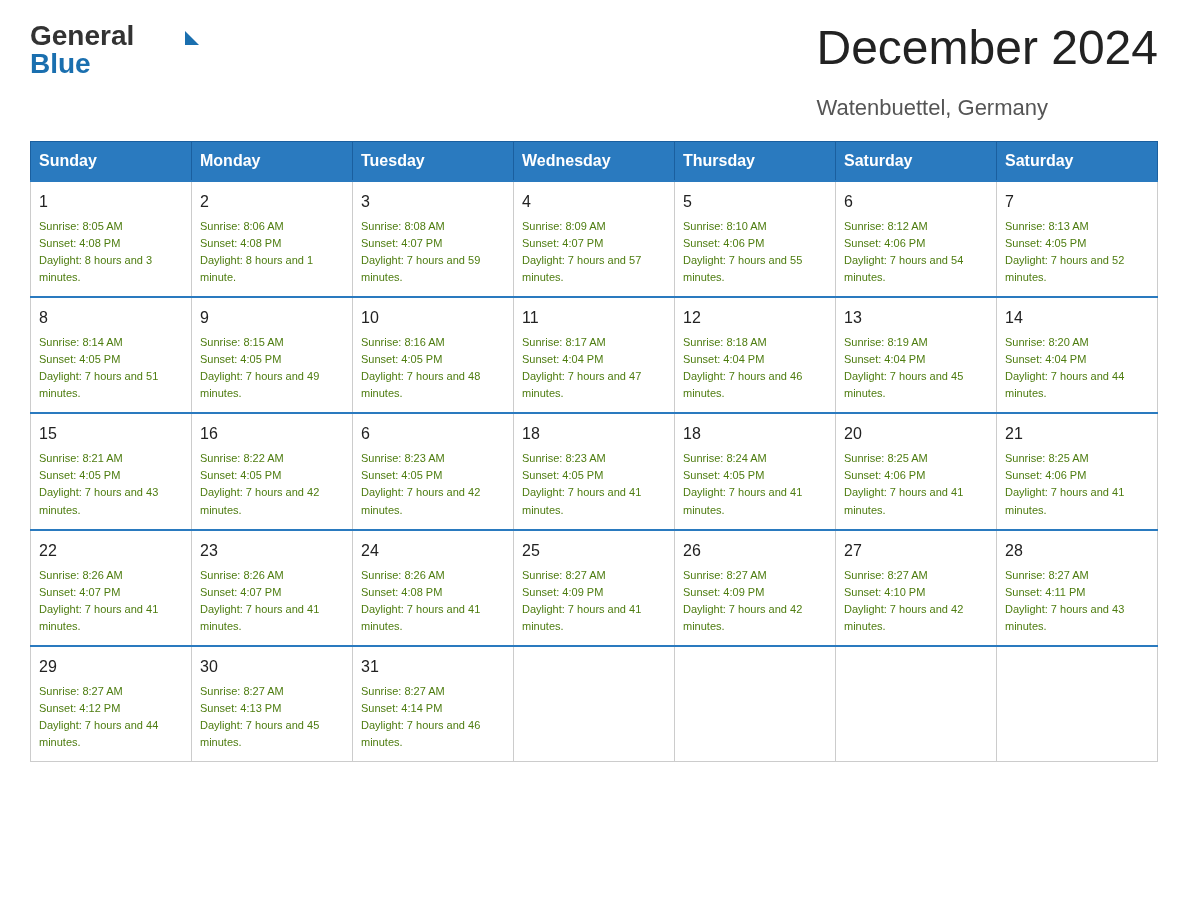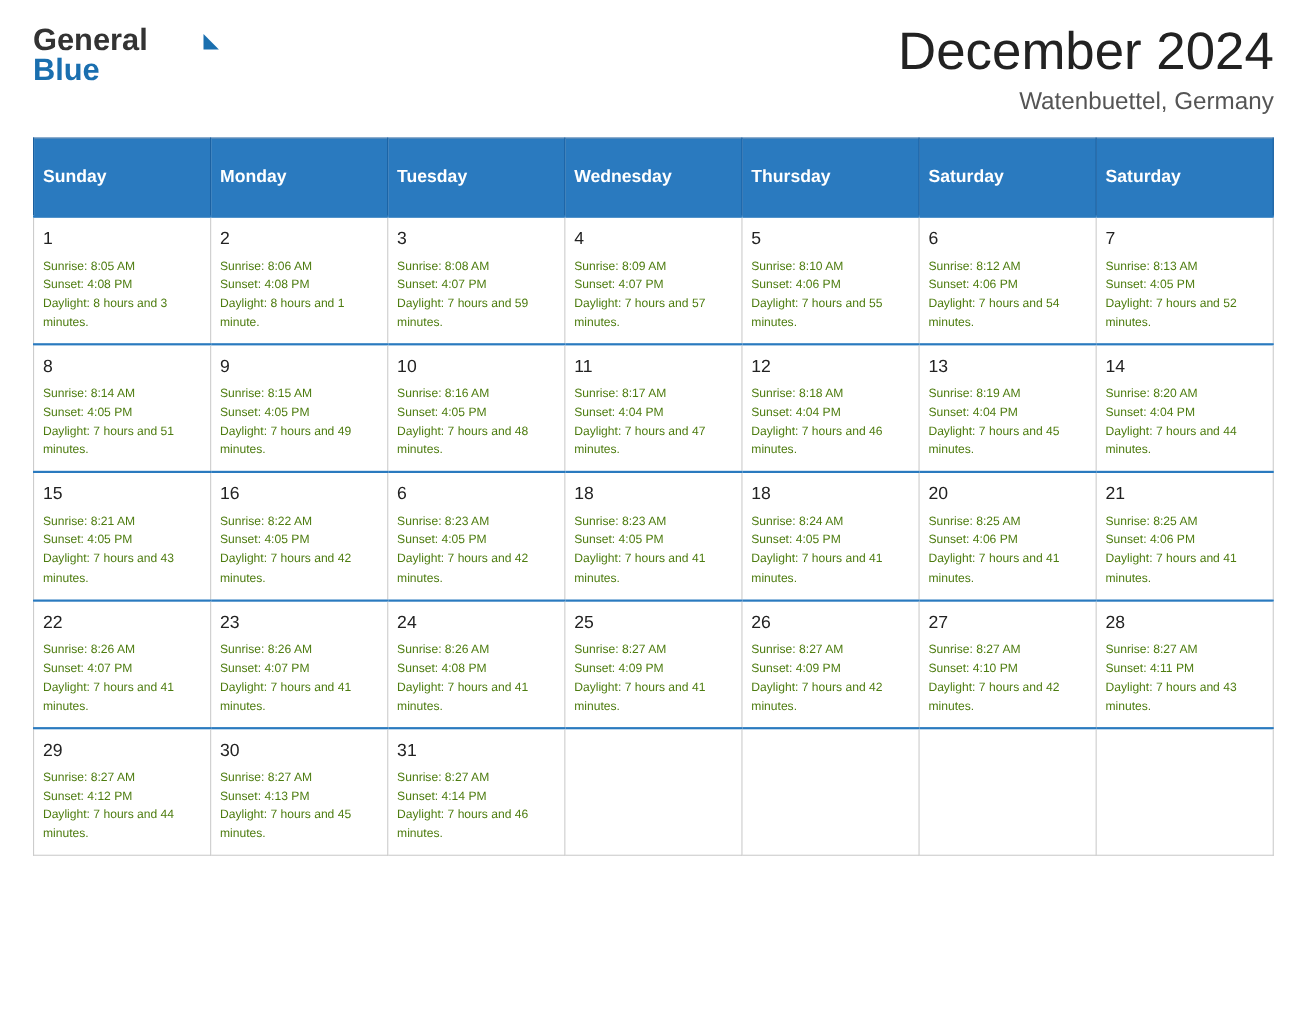--- a/index.html
+++ b/index.html
@@ -39,41 +39,40 @@
       margin-left: 3px;
       margin-top: 4px;
     }
     .logo-blue {
       color: #1a6faf;
       font-size: 28px;
       font-weight: bold;
       margin-top: -4px;
     }
     .title-section {
-      text-align: right;
     }
     .month-title {
       font-size: 48px;
       font-weight: normal;
       color: #222;
     }
     .location {
       font-size: 22px;
       color: #555;
-      margin-top: 4px;
+      margin-top: 20px;
     }
     table {
       width: 100%;
       border-collapse: collapse;
       border: 1px solid #aaa;
     }
     thead tr th {
       background-color: #2a7abf;
       color: white;
-      padding: 26px 8px;
+      padding: 10px 8px;
       font-size: 16px;
       font-weight: bold;
       text-align: left;
       border: 1px solid #1a5f9f;
     }
     tbody tr td {
       vertical-align: top;
       padding: 8px 8px 10px 8px;
       border: 1px solid #ccc;
       font-size: 13px;

